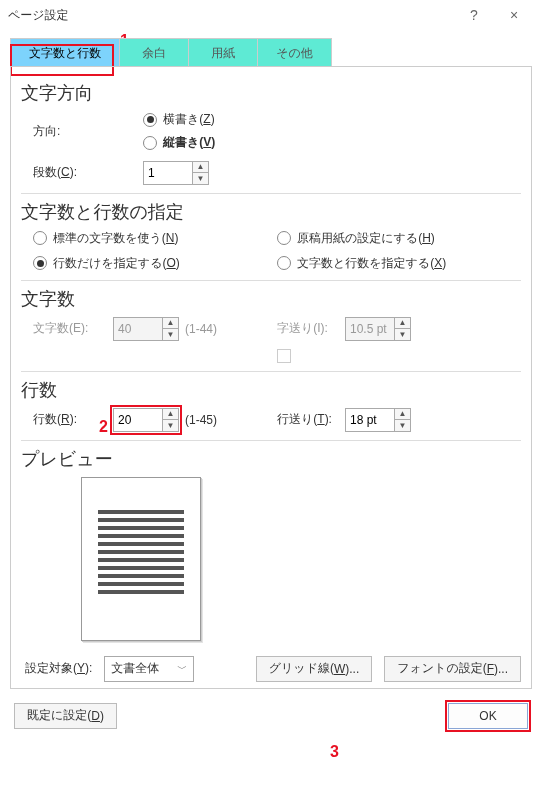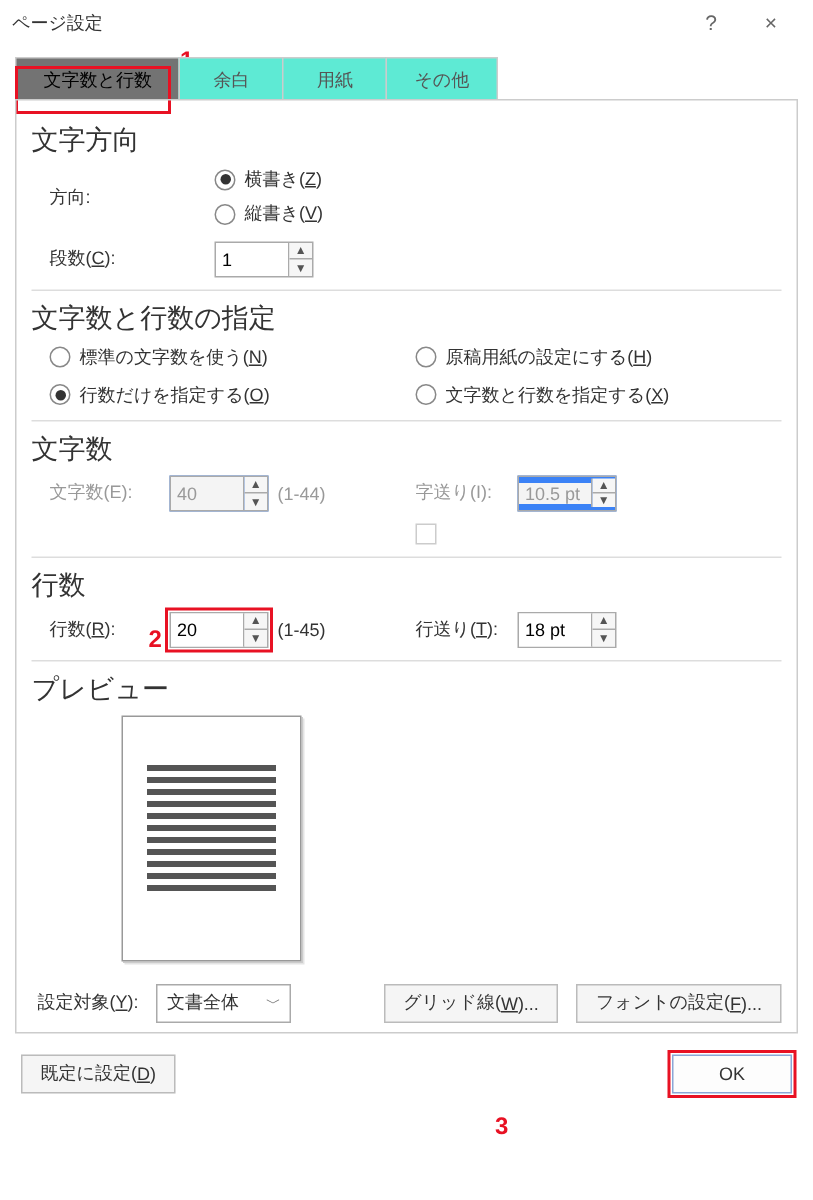--- a/index.html
+++ b/index.html
@@ -45,21 +45,21 @@
     border-bottom: none;
     background: #5eead4;
     margin-right: -1px;
     color: #555;
     font-size: 12px;
     min-width:70px;
     text-align:center;
   }
   .tab.active {
     color: #000;
-    background: #737373;
+    background: #7dd3fc;
   }
   .panel {
     border: 1px solid #ccc;
     margin: 0 10px;
     padding: 10px 10px 6px 10px;
     position: relative;
   }
   .section-label {
     font-size: 18px;
     color: #333;
@@ -112,21 +112,21 @@
     background: #fff;
   }
   .spinner input {
     border: none;
     width: 48px;
     padding: 0 4px;
     font-size: 12px;
     outline: none;
     font-family: inherit;
   }
-  .spinner.disabled { background: #3b82f6; }
+  .spinner.disabled { background: #a21caf; }
   .spinner.disabled input { background: #f4f4f4; color: #999; }
   .spinbtns {
     display: flex;
     flex-direction: column;
     border-left: 1px solid #aaa;
     width: 16px;
   }
   .spinbtn {
     flex: 1;
     display: flex;
@@ -233,21 +233,21 @@
 
   <div class="section-label">文字方向</div>
   <div class="row">
     <div class="label">方向:</div>
     <div style="margin-left:40px;">
       <div class="radio">
         <span class="radio-circle checked"></span>
         <span><span>横書き(</span><u>Z</u><span>)</span></span>
       </div>
       <br>
-      <div class="radio" style="margin-top:6px;">
+      <div class="radio" style="margin-top:6px;font-weight:bold;">
         <span class="radio-circle"></span>
         <span><span>縦書き(</span><u>V</u><span>)</span></span>
       </div>
     </div>
   </div>
   <div class="row">
     <div class="label"><span>段数(</span><u>C</u><span>):</span></div>
     <div style="margin-left:40px;">
       <div class="spinner">
         <input value="1" style="">
@@ -301,21 +301,21 @@
         <input disabled="" value="40" style="">
         <div class="spinbtns">
           <div class="spinbtn">▲</div>
           <div class="spinbtn down">▼</div>
         </div>
       </div>
       <span class="range disabled-text">(1-44)</span>
     </div>
     <div class="col">
       <span class="disabled-text" style="min-width:60px;">字送り(I):</span>
-      <div class="spinner disabled" style="margin-left:8px;align-items:center;">
+      <div class="spinner disabled" style="margin-left:8px;">
         <input disabled="" value="10.5 pt" style="">
         <div class="spinbtns">
           <div class="spinbtn">▲</div>
           <div class="spinbtn down">▼</div>
         </div>
       </div>
     </div>
   </div>
   <div class="two-col">
     <div class="col"></div>

